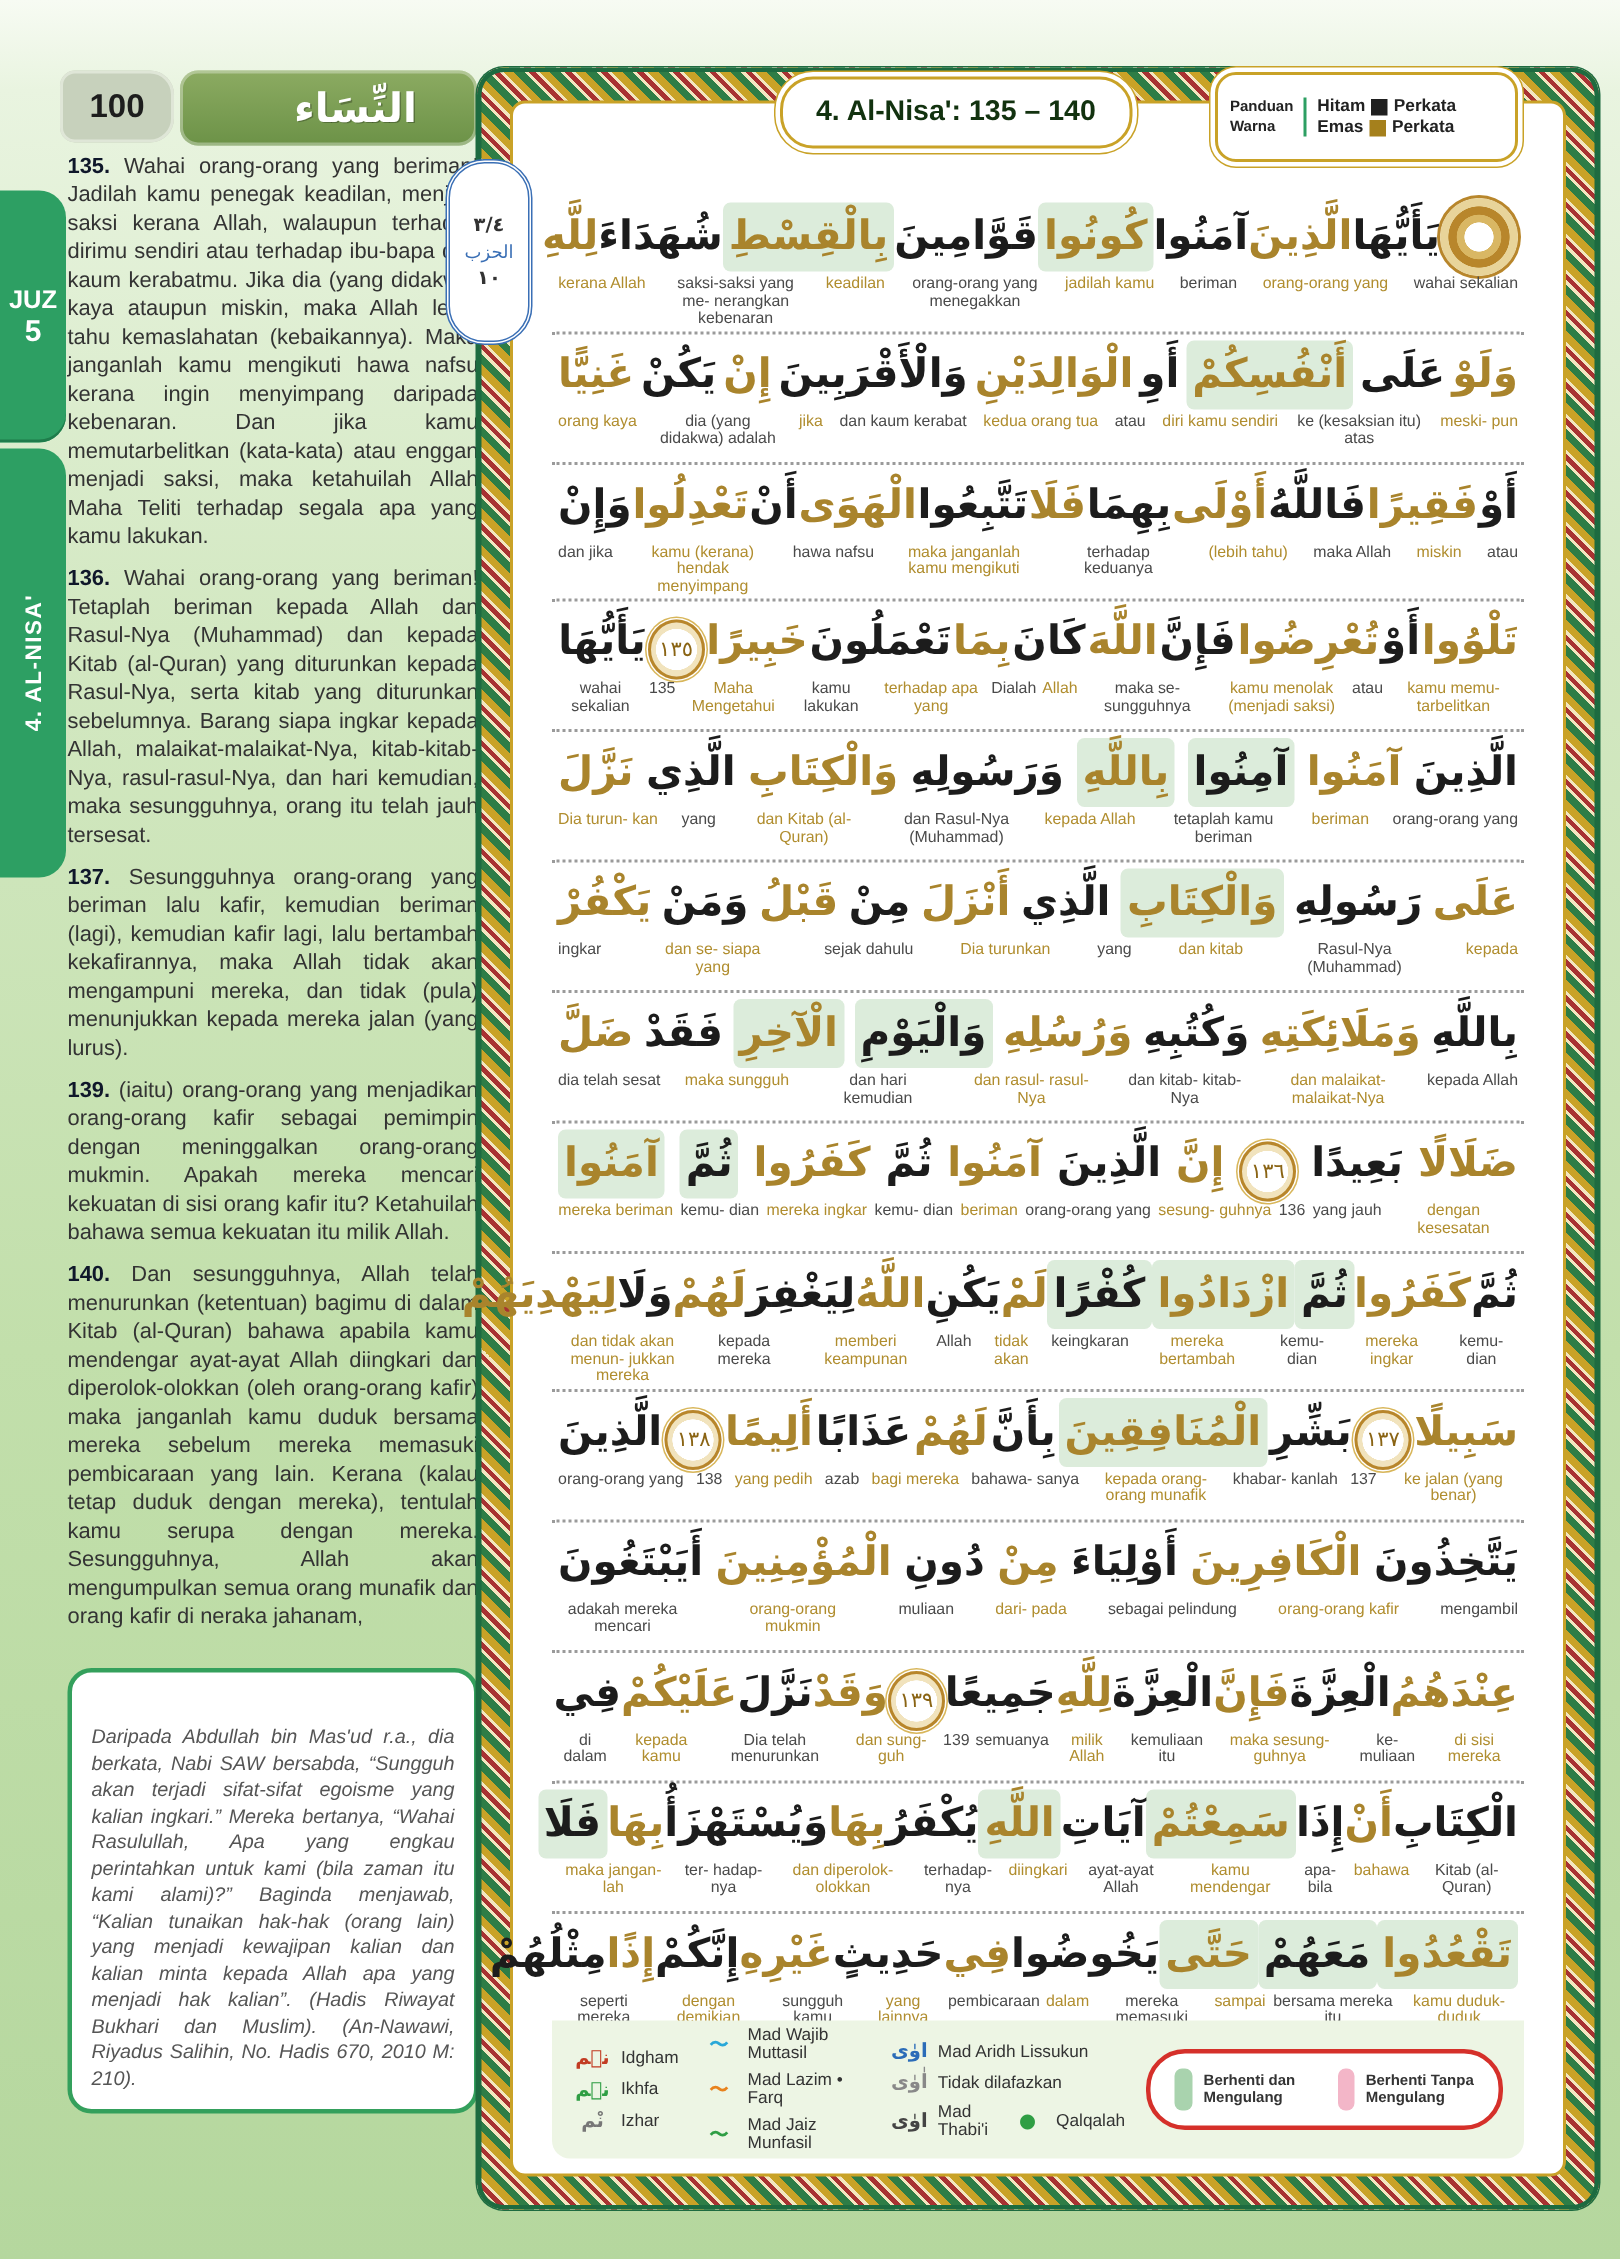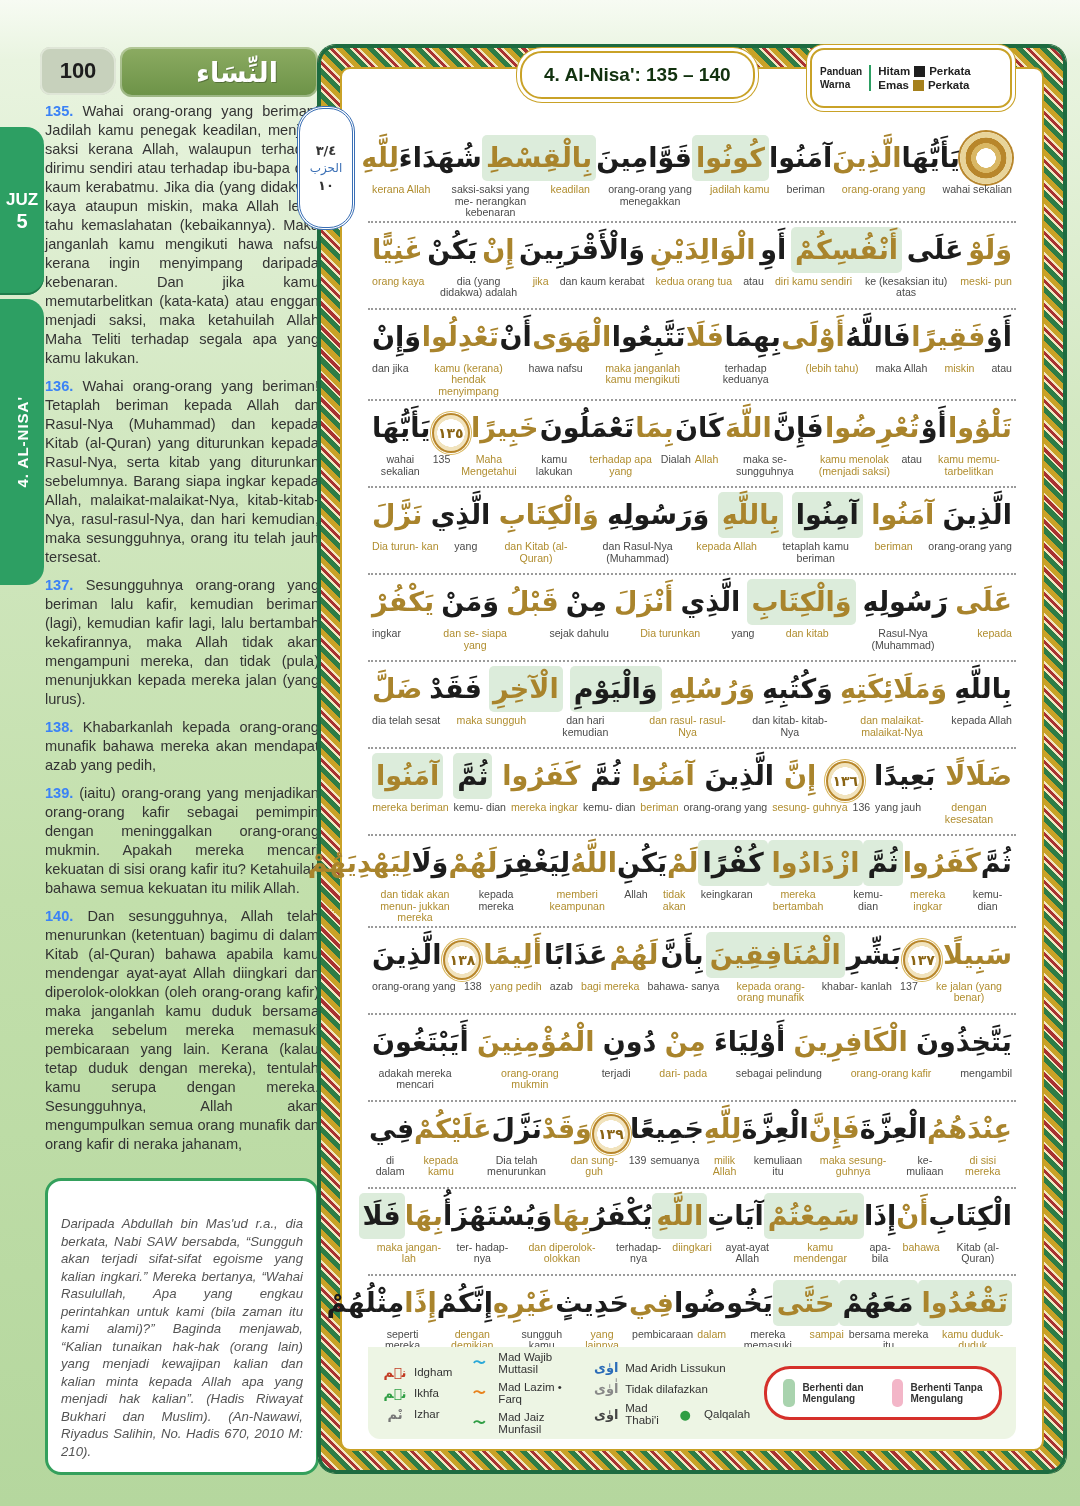--- a/index.html
+++ b/index.html
@@ -23,21 +23,21 @@
           display:flex;flex-direction:column;align-items:center;justify-content:center;color:#fff;font-weight:bold;
           box-shadow:inset 0 -2px 0 #1f7c4b;text-align:center;}
   .juztab .l1{font-size:17px;}.juztab .l2{font-size:20px;}
   .sidetab{left:0;top:299px;width:44px;height:286px;background:#2d9f63;border-radius:0 18px 18px 0;
            display:flex;align-items:center;justify-content:center;}
   .sidetab span{writing-mode:vertical-rl;transform:rotate(180deg);color:#fff;font-weight:bold;font-size:15px;letter-spacing:1px;}
 
   
   .leftcol{left:45px;top:102px;width:274px;display:flex;flex-direction:column;gap:9px;}
   .para{font-size:14.6px;line-height:19px;color:#333;text-align:justify;}
-  .para b{color:#3b82f6;}
+  .para b{color:#0f172a;}
 
   
   .riyadus{margin-top:6px;background:#fff;border:3px solid #34a05c;border-radius:16px;padding:34px 13px 12px 13px;position:relative;}
   .riyadus .banner{position:absolute;top:-3px;left:18px;right:18px;height:34px;background:#1f9e54;
                    border-radius:0 0 26px 26px;display:flex;align-items:center;justify-content:center;gap:5px;}
   .riyadus .banner .t1{color:#ffe95e;font-weight:bold;font-size:16px;}
   .riyadus .banner .t2{color:#ffe95e;font-size:11.5px;font-weight:bold;}
   .riyadus .body{font-size:13.2px;line-height:17.5px;color:#555;text-align:justify;font-style:italic;}
 
   
@@ -68,21 +68,21 @@
 
   
   .content{position:absolute;left:26px;right:26px;top:62px;bottom:110px;display:flex;flex-direction:column;}
   .lineblock{flex:1;display:flex;flex-direction:column;justify-content:flex-end;border-bottom:2px dotted #9a9a9a;padding:2px 4px;}
   .lineblock:last-child{border-bottom:none;}
   .arline{display:flex;direction:rtl;justify-content:space-between;align-items:center;
           font-family:"DejaVu Sans",sans-serif;font-size:27px;font-weight:bold;line-height:46px;height:50px;}
   .ar-k{color:#1c1c1c;}.ar-g{color:#a9842c;}
   .hl{background:#dcecdb;border-radius:5px;padding:0 4px;}
   .ayah-m{width:34px;height:36px;min-width:34px;border:2px solid #b8862b;border-radius:50%;
-          display:inline-flex;align-items:center;justify-content:center;color:#8a6414;font-size:14px;font-weight:bold;
+          display:inline-flex;align-items:center;justify-content:center;color:#8a6414;font-size:14px;font-weight:normal;
           background:radial-gradient(circle,#fff 55%,#f1e3bd 56%);box-shadow:0 0 0 1px #fff,0 0 0 2px #d8b65a;margin-top:10px;}
   .orn{width:52px;height:52px;min-width:52px;border-radius:50%;
        background:radial-gradient(circle,#ffffff 0 26%,#d9b764 27% 40%,#b8862b 41% 55%,#e8d49a 56% 70%,#b8862b 71% 78%,#fff 79%);
        box-shadow:0 0 0 2px #b8862b;}
   .wordsrow{display:flex;direction:rtl;justify-content:space-between;align-items:flex-start;min-height:30px;margin-top:1px;gap:4px;}
   .wlabel{font-size:10.6px;line-height:11.5px;text-align:center;max-width:86px;}
   .w-k{color:#4a4a4a;}.w-g{color:#b08d2e;}
 
   
   .legend{position:absolute;left:26px;right:26px;bottom:10px;height:92px;background:#edf5e4;border-radius:0 0 12px 12px;
@@ -114,21 +114,20 @@
 </div>
 <div class="abs sidetab">
   <span>4. AL-NISA'</span>
 </div>
 
 <div class="abs leftcol">
   <div>
       <div class="para" style="margin-bottom: 9px;"><b>135. </b>Wahai orang-orang yang beriman! Jadilah kamu penegak keadilan, menjadi saksi kerana Allah, walaupun terhadap dirimu sendiri atau terhadap ibu-bapa dan kaum kerabatmu. Jika dia (yang didakwa) kaya ataupun miskin, maka Allah lebih tahu kemaslahatan (kebaikannya). Maka janganlah kamu mengikuti hawa nafsu kerana ingin menyimpang daripada kebenaran. Dan jika kamu memutarbelitkan (kata-kata) atau enggan menjadi saksi, maka ketahuilah Allah Maha Teliti terhadap segala apa yang kamu lakukan.</div>
       <div class="para" style="margin-bottom: 9px;"><b>136. </b>Wahai orang-orang yang beriman! Tetaplah beriman kepada Allah dan Rasul-Nya (Muhammad) dan kepada Kitab (al-Quran) yang diturunkan kepada Rasul-Nya, serta kitab yang diturunkan sebelumnya. Barang siapa ingkar kepada Allah, malaikat-malaikat-Nya, kitab-kitab-Nya, rasul-rasul-Nya, dan hari kemudian, maka sesungguhnya, orang itu telah jauh tersesat.</div>
       <div class="para" style="margin-bottom: 9px;"><b>137. </b>Sesungguhnya orang-orang yang beriman lalu kafir, kemudian beriman (lagi), kemudian kafir lagi, lalu bertambah kekafirannya, maka Allah tidak akan mengampuni mereka, dan tidak (pula) menunjukkan kepada mereka jalan (yang lurus).</div>
-      <div class="para" style="margin-bottom: 9px;"><b>138. </b>Khabarkanlah kepada orang-orang munafik bahawa mereka akan mendapat azab yang pedih,</div>
       <div class="para" style="margin-bottom: 9px;"><b>139. </b>(iaitu) orang-orang yang menjadikan orang-orang kafir sebagai pemimpin dengan meninggalkan orang-orang mukmin. Apakah mereka mencari kekuatan di sisi orang kafir itu? Ketahuilah bahawa semua kekuatan itu milik Allah.</div>
       <div class="para" style="margin-bottom: 9px;"><b>140. </b>Dan sesungguhnya, Allah telah menurunkan (ketentuan) bagimu di dalam Kitab (al-Quran) bahawa apabila kamu mendengar ayat-ayat Allah diingkari dan diperolok-olokkan (oleh orang-orang kafir) maka janganlah kamu duduk bersama mereka sebelum mereka memasuki pembicaraan yang lain. Kerana (kalau tetap duduk dengan mereka), tentulah kamu serupa dengan mereka. Sesungguhnya, Allah akan mengumpulkan semua orang munafik dan orang kafir di neraka jahanam,</div>
     </div>
   <div class="riyadus">
     <div class="body">Daripada Abdullah bin Mas'ud r.a., dia berkata, Nabi SAW bersabda, “Sungguh akan terjadi sifat-sifat egoisme yang kalian ingkari.” Mereka bertanya, “Wahai Rasulullah, Apa yang engkau perintahkan untuk kami (bila zaman itu kami alami)?” Baginda menjawab, “Kalian tunaikan hak-hak (orang lain) yang menjadi kewajipan kalian dan kalian minta kepada Allah apa yang menjadi hak kalian”. (Hadis Riwayat Bukhari dan Muslim). (An-Nawawi, Riyadus Salihin, No. Hadis 670, 2010 M: 210).</div>
   </div>
 </div>
 
 <div class="abs panel">
   <div class="panel-inner">
@@ -388,21 +387,21 @@
             <span class="ar-g">مِنْ</span>
             <span class="ar-k">دُونِ</span>
             <span class="ar-g">الْمُؤْمِنِينَ</span>
             <span class="ar-k">أَيَبْتَغُونَ</span>
           </div>
           <div class="wordsrow">
             <span class="wlabel w-k">mengambil</span>
             <span class="wlabel w-g">orang-orang kafir</span>
             <span class="wlabel w-k">sebagai pelindung</span>
             <span class="wlabel w-g">dari- pada</span>
-            <span class="wlabel w-k">terjadi</span>
+            <span class="wlabel w-k">muliaan</span>
             <span class="wlabel w-g">orang-orang mukmin</span>
             <span class="wlabel w-k">adakah mereka mencari</span>
           </div>
         </div>
         <div class="lineblock">
           <div class="arline">
             <span class="ar-g">عِنْدَهُمُ</span>
             <span class="ar-k">الْعِزَّةَ</span>
             <span class="ar-g">فَإِنَّ</span>
             <span class="ar-k">الْعِزَّةَ</span>

